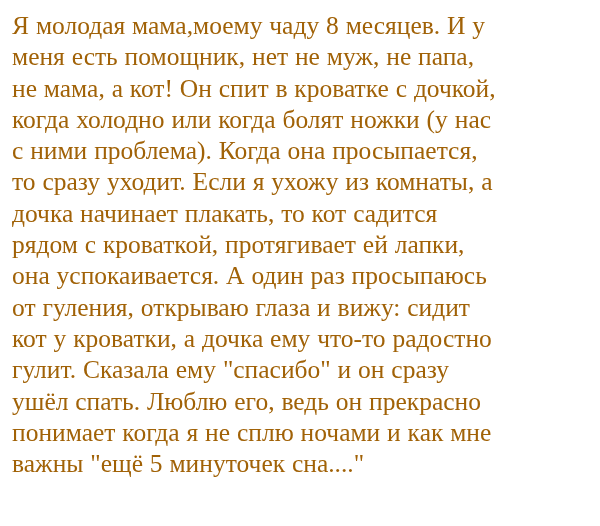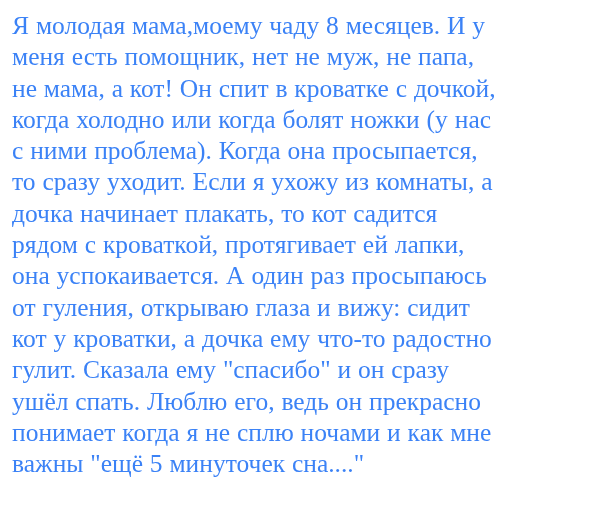--- a/index.html
+++ b/index.html
@@ -15,21 +15,21 @@
   }
   #page {
     width: 600px;
     height: 526px;
     box-sizing: border-box;
     background: #ffffff;
     padding: 10px 12px 8px 12px;
     display: block;
   }
   #story-text {
-    color: #3b82f6;
+    color: #a16207;
     font-family: "Liberation Serif", serif;
     font-size: 25.5px;
     line-height: 31.3px;
     text-align: left;
     letter-spacing: 0px;
     word-spacing: 0.5px;
     white-space: pre-wrap;
     margin: 0;
   }
 </style>

